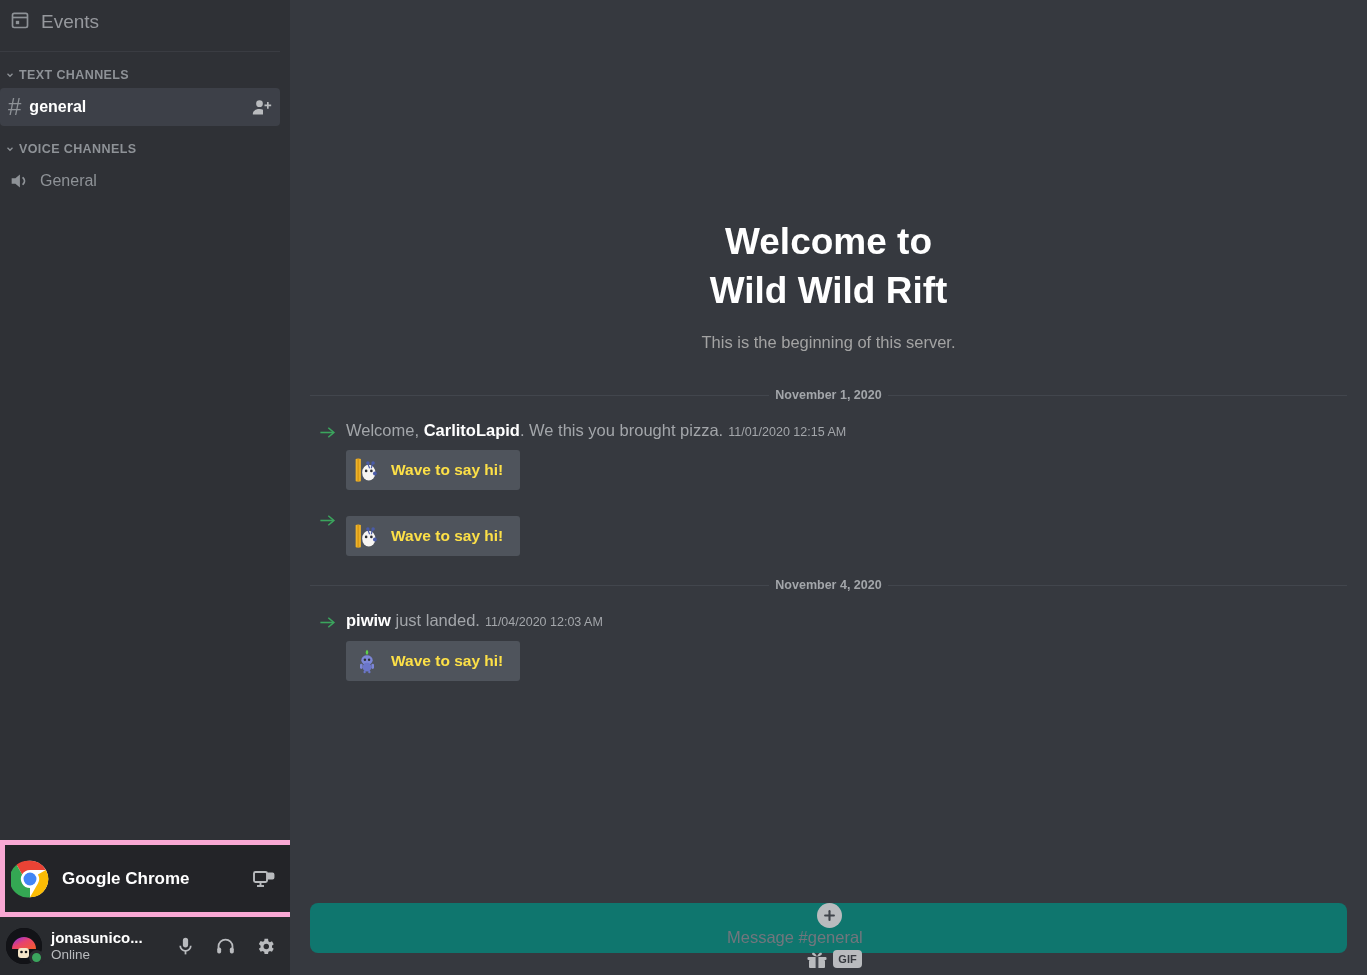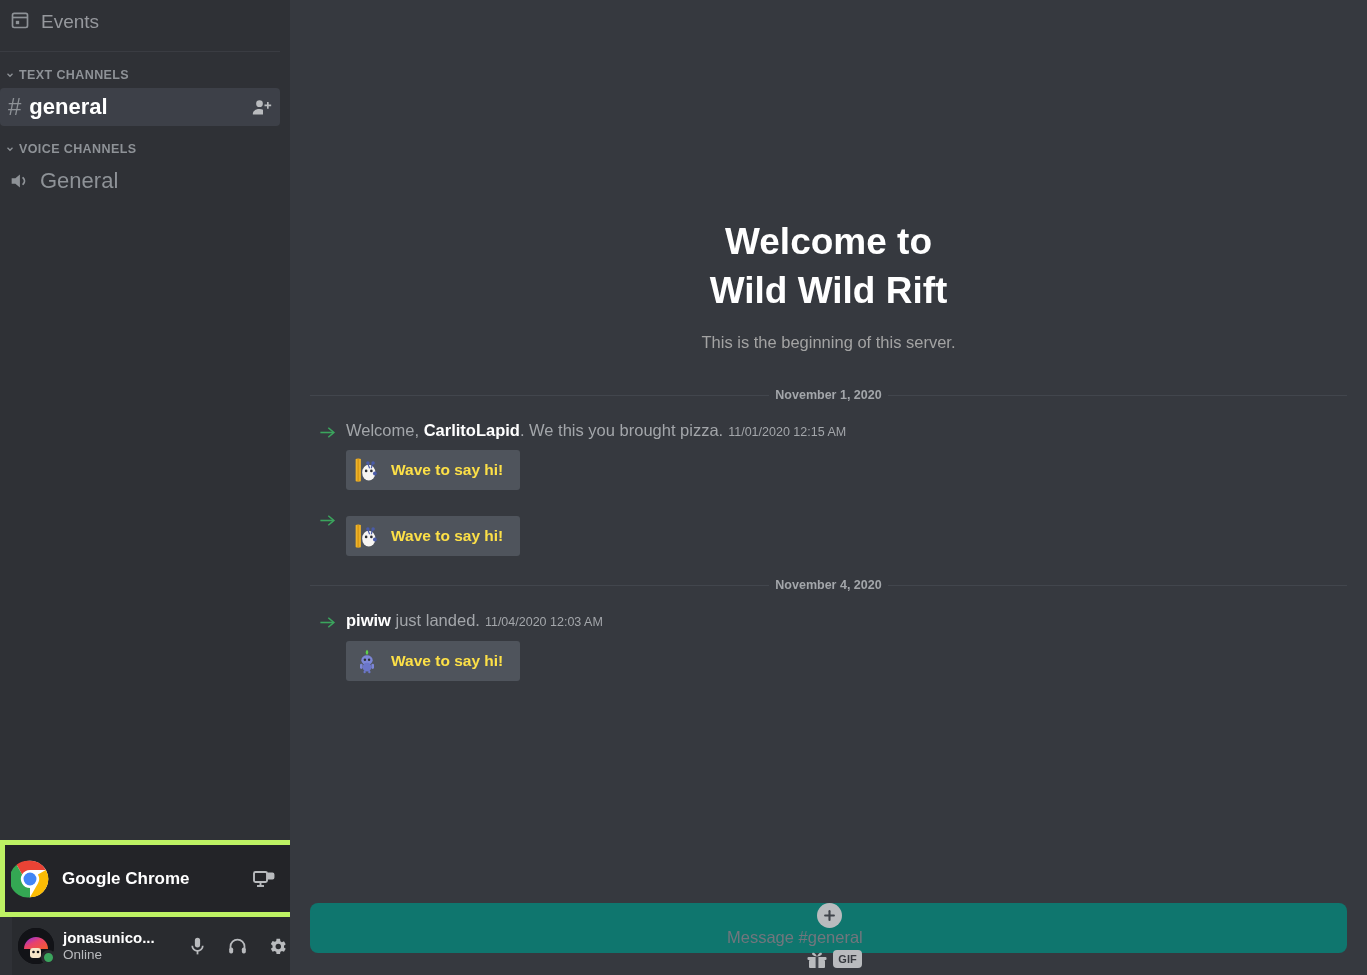--- a/index.html
+++ b/index.html
@@ -41,45 +41,45 @@
     letter-spacing: .4px;
   }
   .chan-row {
     display: flex; align-items: center; gap: 8px;
     height: 38px; margin: 2px 10px 0 0;
     padding: 0 8px 0 8px; border-radius: 4px;
     cursor: pointer;
   }
   .chan-row.active { background: #3d4048; }
   .chan-hash { color: #8e9297; font-size: 24px; font-weight: 300; line-height: 1; }
-  .chan-name { font-size: 22px; color: #8e9297; flex: 1; }
+  .chan-name { font-size: 16px; color: #8e9297; flex: 1; }
   .chan-row.active .chan-name { color: #fff; font-weight: bold; }
   .chan-action { margin-left: auto; display: flex; align-items: center; }
 
   .sb-spacer { flex: 1; }
 
   
   .chrome-panel {
     position: absolute; left: 0; top: 840px;
     width: 295px; height: 77px;
-    border: 5px solid #bef264;
+    border: 5px solid #f9a8d4;
     background: #232428;
     display: flex; align-items: center;
     padding: 0 14px 0 6px;
     cursor: pointer;
   }
   .chrome-icon { width: 38px; height: 38px; flex: 0 0 38px; }
   .chrome-label {
     color: #fff; font-size: 17px; font-weight: bold;
     margin-left: 13px; flex: 1;
   }
 
   
   .user-panel {
-    position: absolute; left: 12px; bottom: 0;
+    position: absolute; left: 0; bottom: 0;
     width: 290px; height: 58px;
     background: #292b2f;
     display: flex; align-items: center; padding: 0 4px 0 6px;
   }
   .avatar-wrap { position: relative; width: 36px; height: 36px; flex: 0 0 36px; cursor: pointer; }
   .avatar {
     width: 36px; height: 36px; border-radius: 50%;
     background: #111216; overflow: hidden; position: relative;
   }
   .status-dot {

